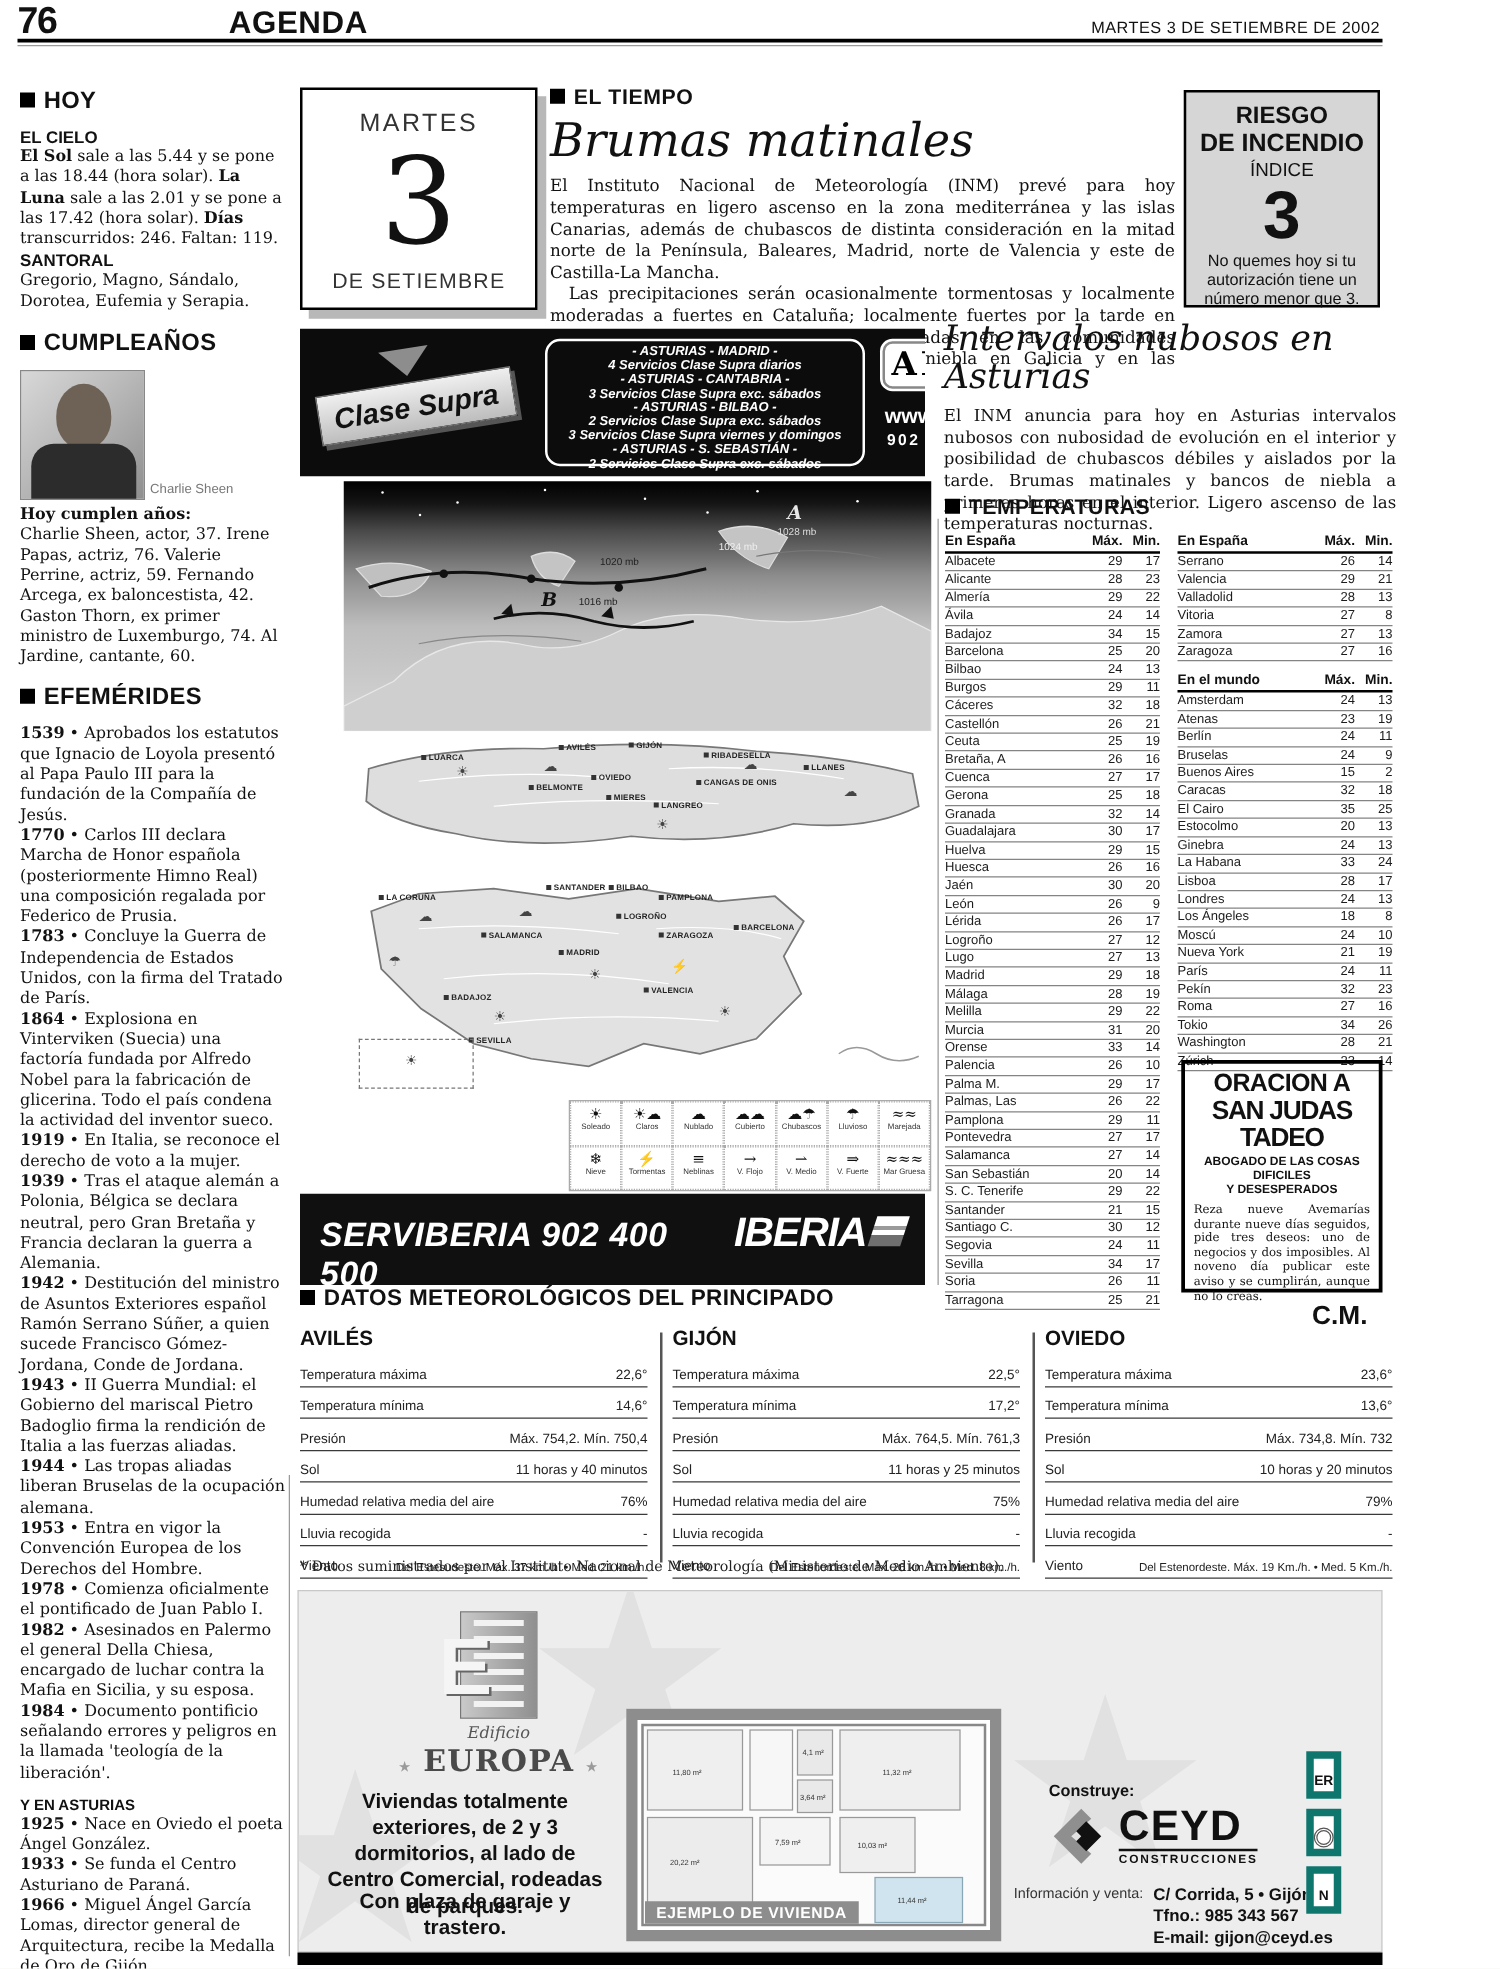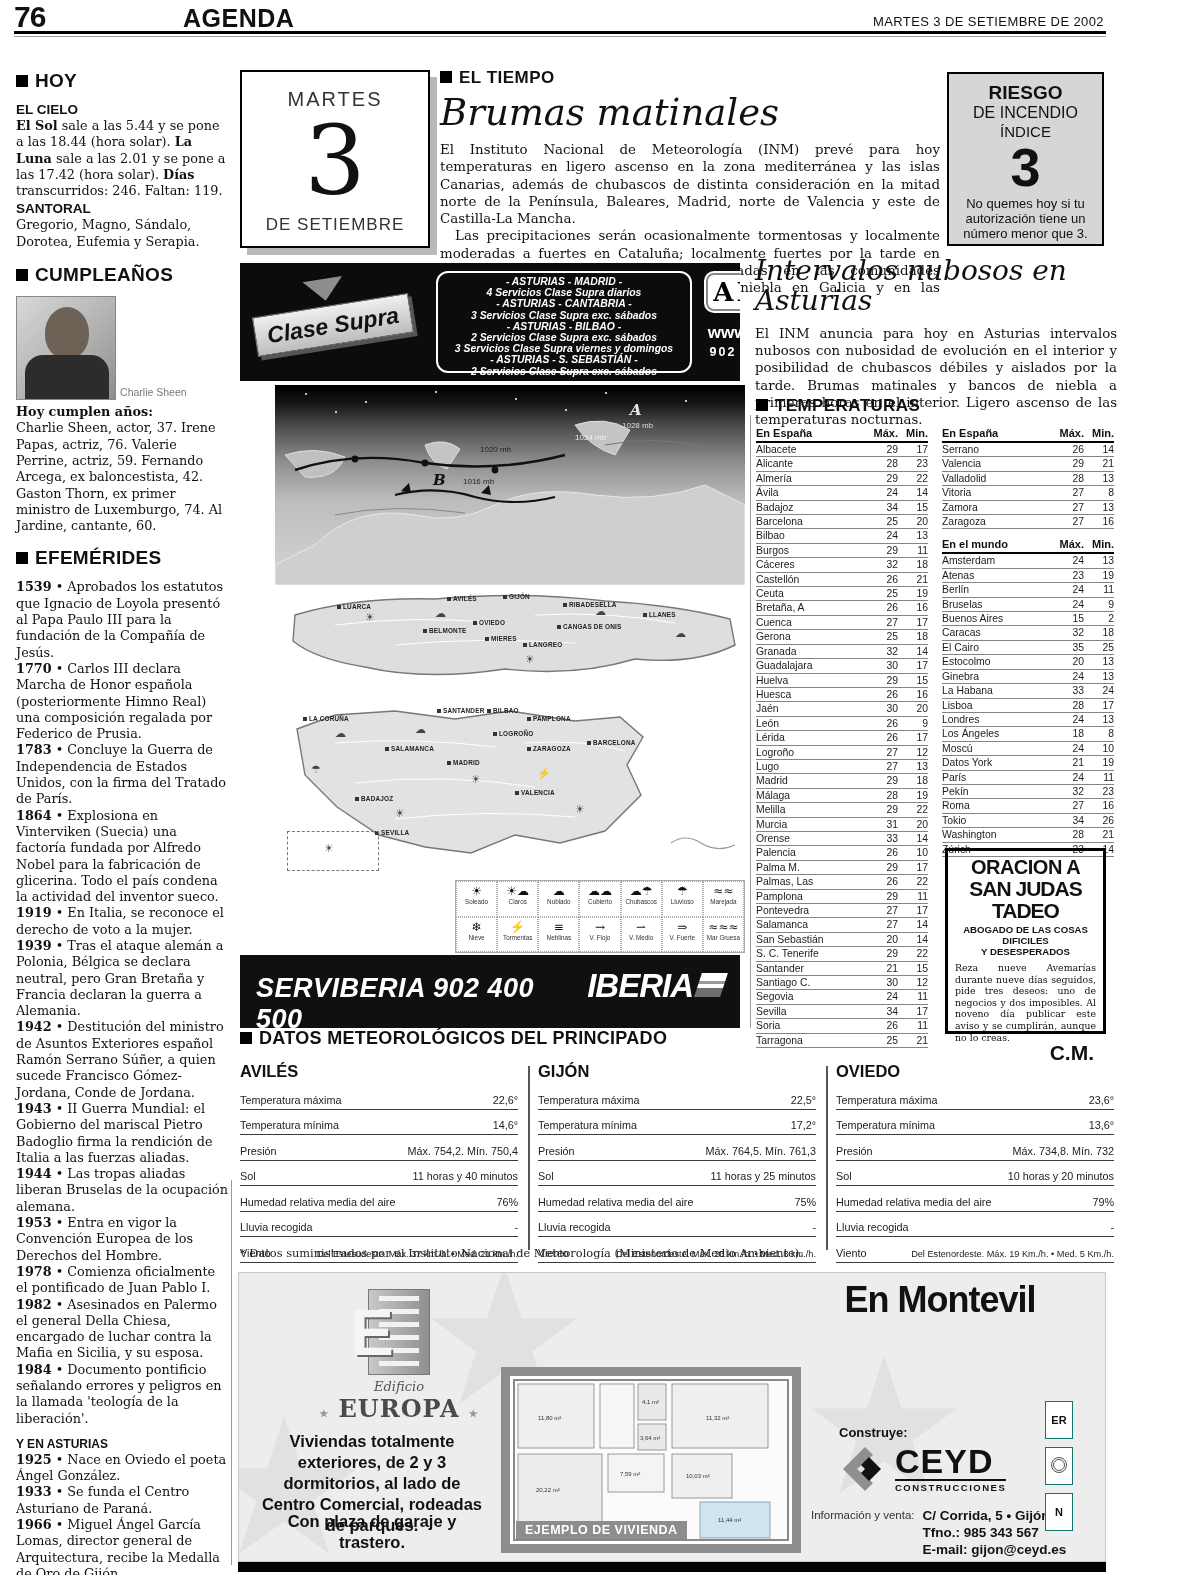--- a/index.html
+++ b/index.html
@@ -39,21 +39,21 @@
   .tiempo{left:440px;top:68px;width:500px}
   .tiempo-label{font:bold 17px "Liberation Sans",sans-serif;letter-spacing:.5px}
   .tiempo-head{font:italic 37px/40px "DejaVu Serif",serif;margin:5px 0 8px}
   .tiempo p{font-size:13.4px;line-height:17.3px;text-align:justify}
   .tiempo p.ind{text-indent:15px}
 
   
   .riesgo{left:947px;top:72px;width:157px;height:174px;border:2px solid #000;background:#d6d6d6;
           text-align:center;padding-top:8px;font-family:"Liberation Sans",sans-serif}
   .riesgo .l1{font-weight:bold;font-size:19px}
-  .riesgo .l2{font-weight:normal;font-size:16px}
+  .riesgo .l2{font-weight:bold;font-size:20px}
   .riesgo .l3{font-size:15px;margin-top:1px}
   .riesgo .num{font:bold 54px/54px "Liberation Sans",sans-serif}
   .riesgo .note{font-size:13px;line-height:15px;padding:2px 9px 0}
 
   
   .alsa{left:240px;top:263px;width:500px;height:118px;background:#0c0c0c;color:#fff;overflow:hidden}
   .supra{position:absolute;left:14px;top:42px;width:158px;height:40px;background:linear-gradient(180deg,#efefef,#bdbdbd);
          color:#111;font:italic bold 23px/38px "Liberation Sans",sans-serif;text-align:center;
          transform:rotate(-9deg);box-shadow:3px 4px 0 #555;border:1px solid #777}
   .supra-arrow{position:absolute;left:64px;top:16px;width:0;height:0;border-left:20px solid transparent;
@@ -154,21 +154,21 @@
   .construye{position:absolute;left:600px;top:152px;font:bold 13px "Liberation Sans",sans-serif}
   .ceyd{position:absolute;left:596px;top:170px;width:216px;display:flex;align-items:center}
   .ceyd-txt{margin-left:8px}
   .ceyd-name{font:900 34px/32px "Liberation Sans",sans-serif;letter-spacing:1px}
   .ceyd-sub{font:bold 9.5px "Liberation Sans",sans-serif;letter-spacing:1.5px;border-top:2px solid #111;
             margin-top:2px;padding-top:1px}
   .ad-info{position:absolute;left:572px;top:234px;width:262px;display:flex;gap:8px}
   .ad-info .lbl{font:11.5px "Liberation Sans",sans-serif;color:#333;white-space:nowrap;padding-top:2px}
   .ad-info .vals{font:bold 13.5px/17px "Liberation Sans",sans-serif}
   .certs{position:absolute;left:806px;top:128px;width:30px}
-  .cert{width:28px;height:38px;border:1px solid #0f766e;background:#fff;text-align:center;
+  .cert{width:28px;height:38px;border:6px solid #0f766e;background:#fff;text-align:center;
         font:bold 11px/36px "Liberation Sans",sans-serif;margin-bottom:8px}
   .cert .ring{display:inline-block;width:16px;height:16px;border:3px double #555;border-radius:50%;margin-top:9px}
   .blackbar{left:238px;top:1562px;width:868px;height:10px;background:#000}
 
   .colrule{position:absolute;background:#9a9a9a;width:1px}
 </style>
 </head>
 <body>
 
 <div class="page">
@@ -696,21 +696,21 @@
             <span class="tnum">8</span>
           </div>
 
           <div class="trow">
             <span class="tcity">Moscú</span>
             <span class="tnum">24</span>
             <span class="tnum">10</span>
           </div>
 
           <div class="trow">
-            <span class="tcity">Datos York</span>
+            <span class="tcity">Nueva York</span>
             <span class="tnum">21</span>
             <span class="tnum">19</span>
           </div>
 
           <div class="trow">
             <span class="tcity">París</span>
             <span class="tnum">24</span>
             <span class="tnum">11</span>
           </div>
 
@@ -1062,21 +1062,20 @@
         <text class="room-lbl" x="132" y="28">4,1 m²</text>
         <text class="room-lbl" x="26" y="116">20,22 m²</text>
         <text class="room-lbl" x="110" y="100">7,59 m²</text>
         <text class="room-lbl" x="130" y="64">3,64 m²</text>
         <text class="room-lbl" x="176" y="102">10,03 m²</text>
         <text class="room-lbl" x="208" y="146">11,44 m²</text>
       </svg>
       <div class="plan-cap">EJEMPLO DE VIVIENDA</div>
     </div>
 
-    <div class="ad-h1">En Montevil</div>
 
     <div class="construye">Construye:</div>
     <div class="ceyd">
       <svg width="52" height="52" viewBox="0 0 52 52">
         <path d="M30,4 L8,26 L30,48 L38,40 L22,26 L38,12 Z" fill="#8f8f8f"></path>
         <path d="M34,14 L46,26 L34,38 L26,30 L30,26 L26,22 Z" fill="#111"></path>
       </svg>
       <div class="ceyd-txt">
         <div class="ceyd-name">CEYD</div>
         <div class="ceyd-sub">CONSTRUCCIONES</div>

